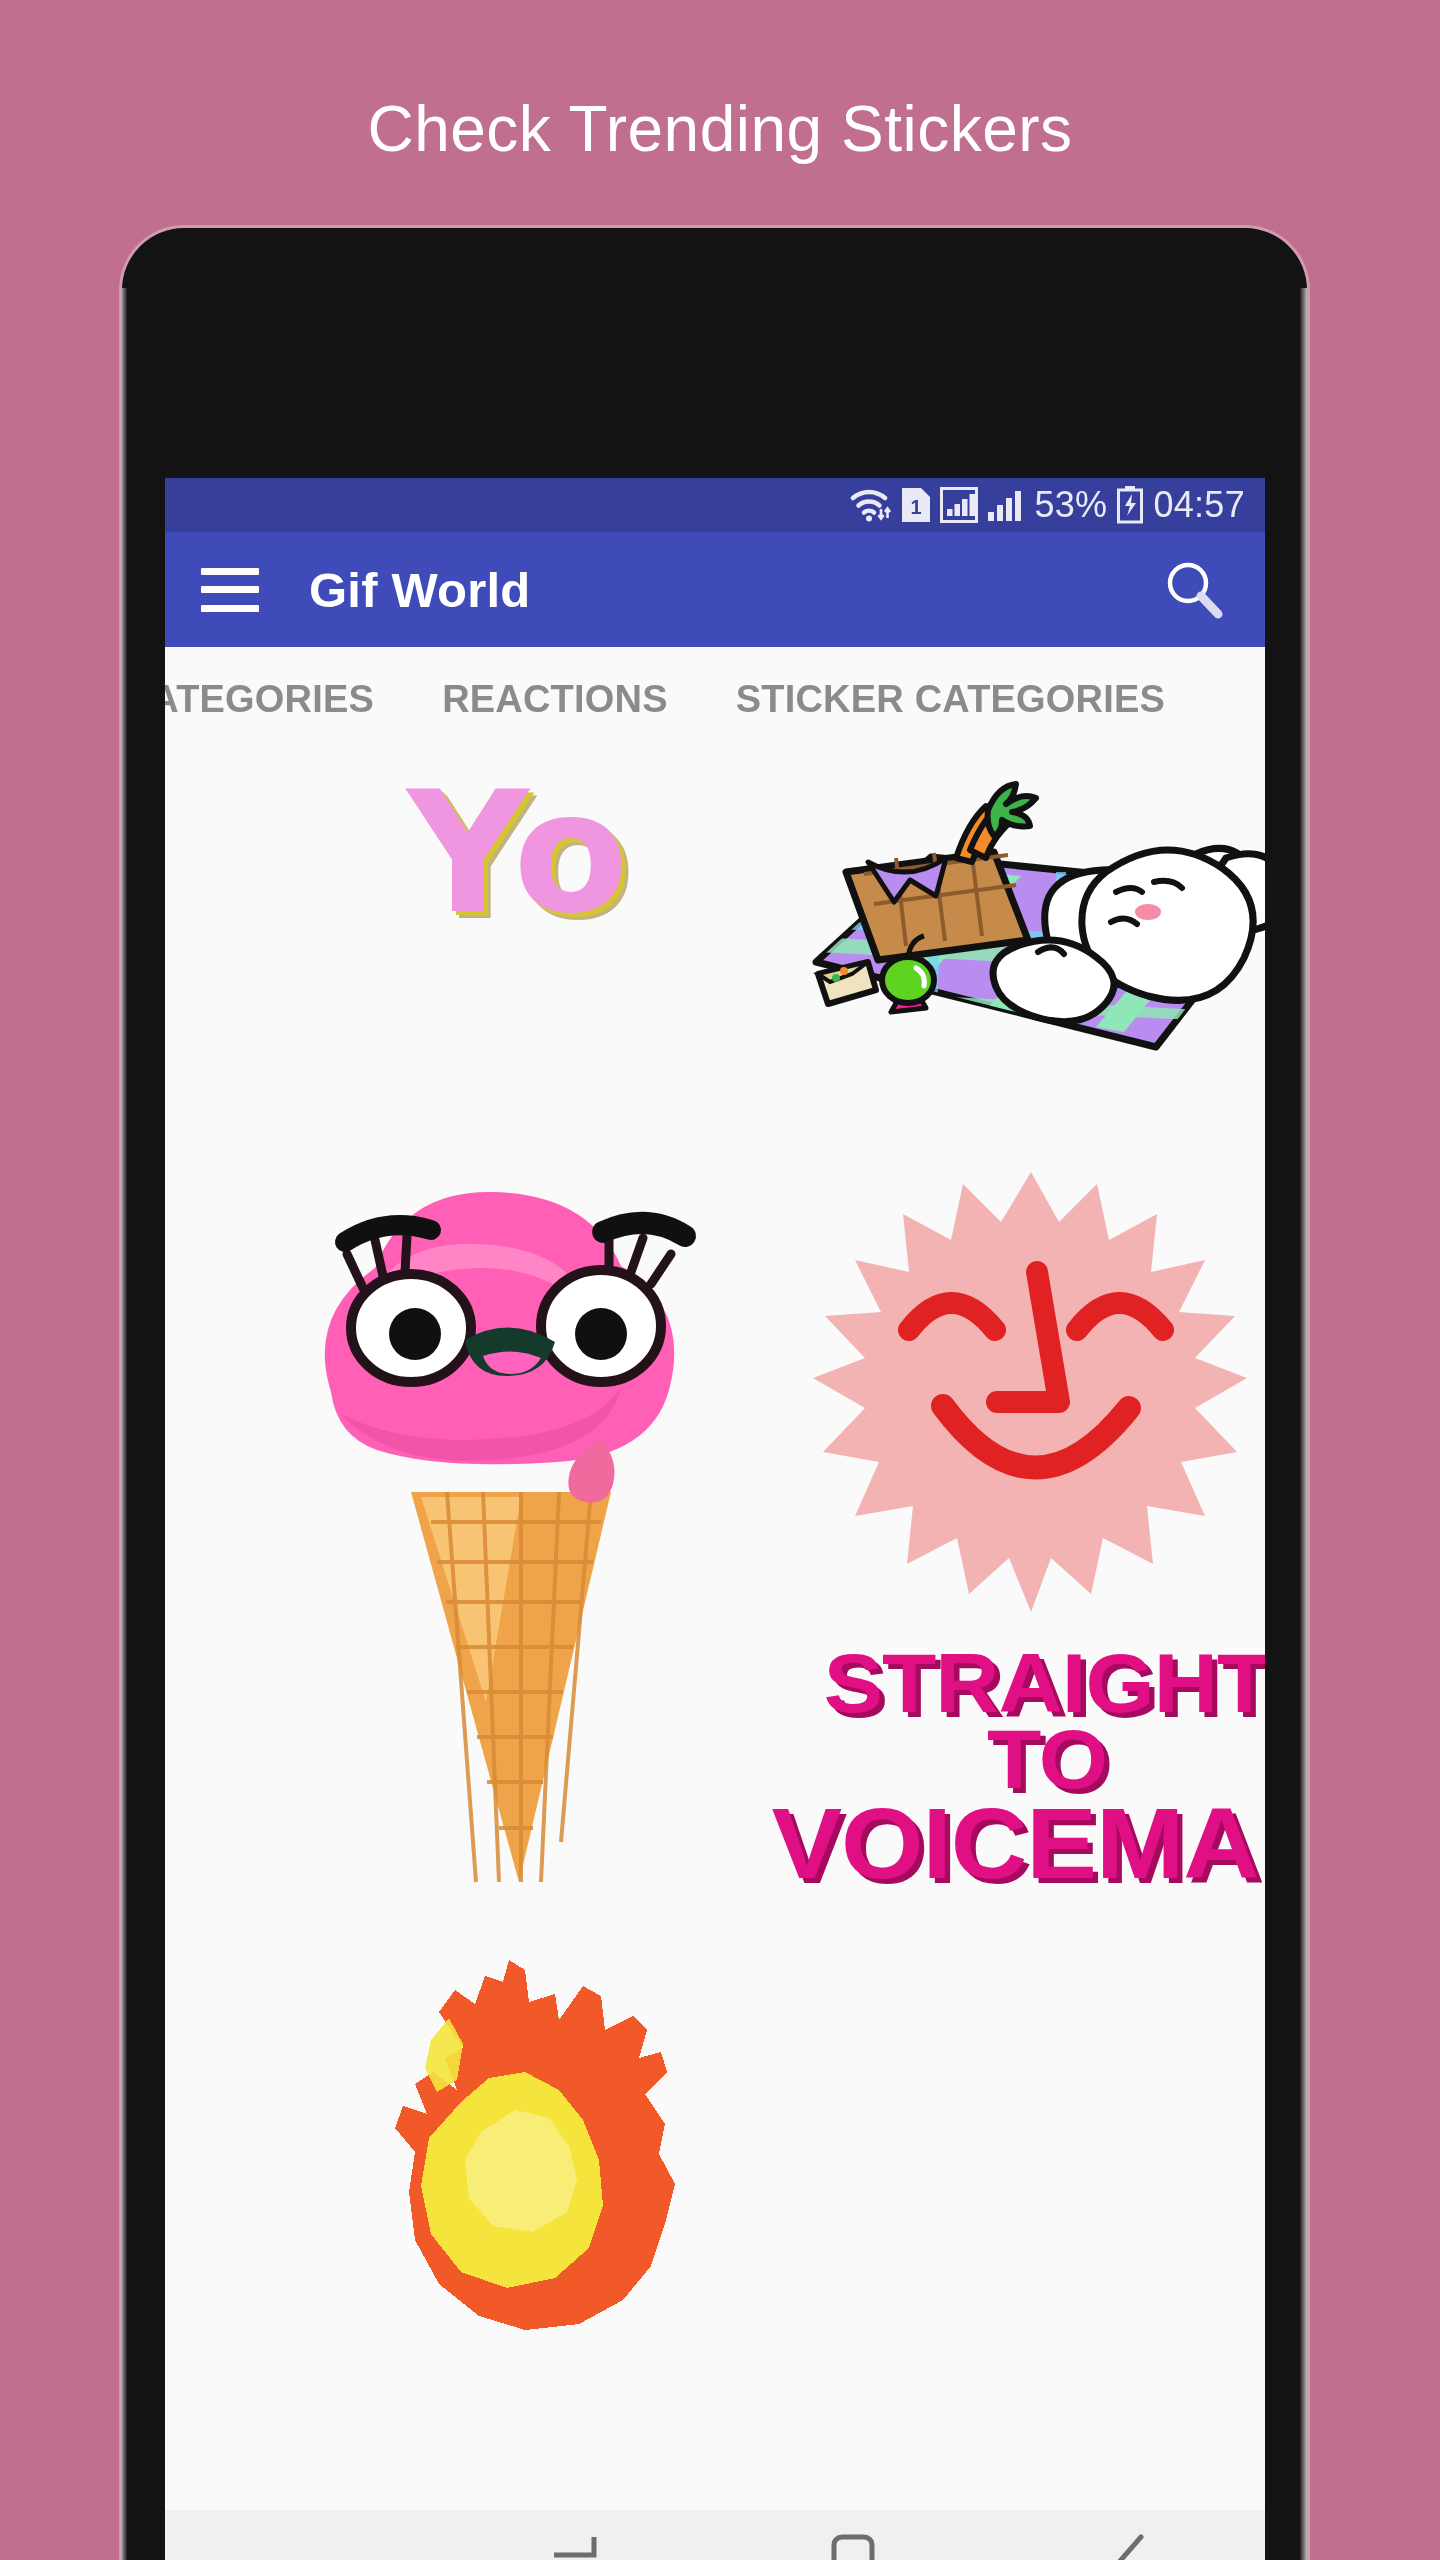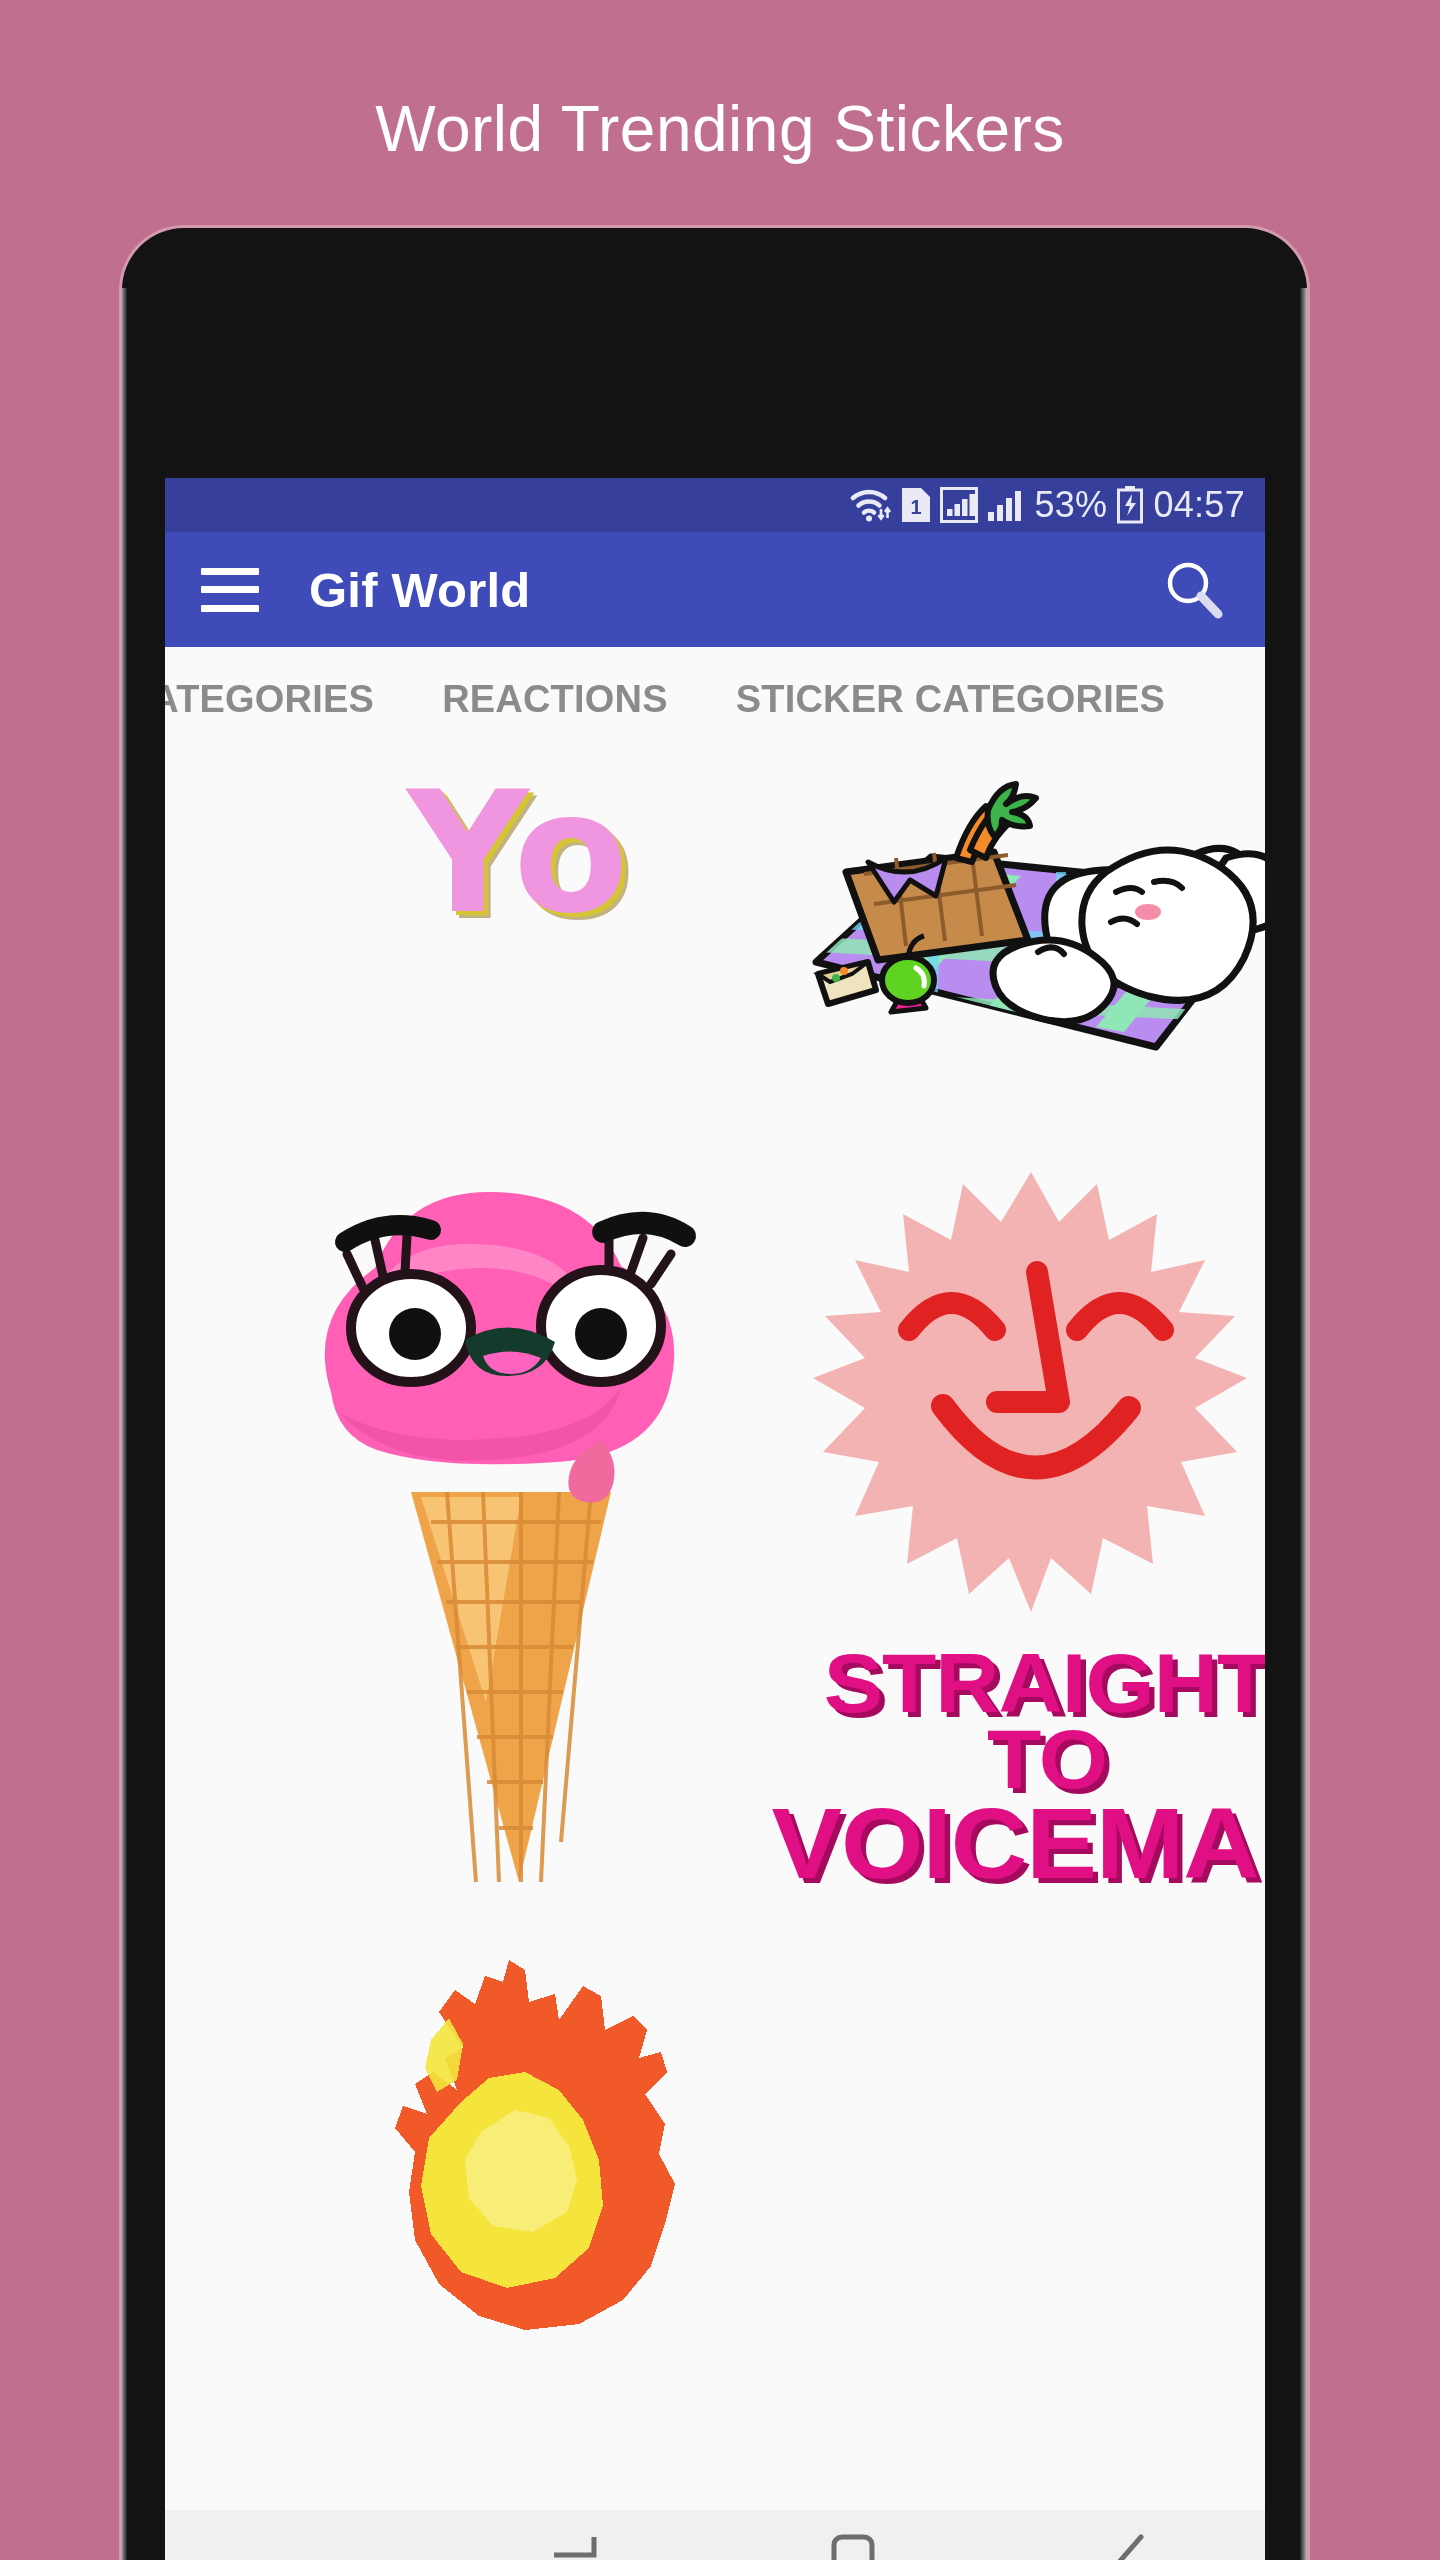--- a/index.html
+++ b/index.html
@@ -231,21 +231,21 @@
     fill: #fff100;
     stroke: #000;
     stroke-width: 4px;
     paint-order: stroke;
     letter-spacing: 2px;
   }
 </style>
 </head>
 <body>
 
-<div id="promo-heading">World Trending Stickers</div>
+<div id="promo-heading">Check Trending Stickers</div>
 
 <div id="phone-device">
 
   <div id="phone-bezel-highlight-left"></div>
   <div id="phone-bezel-highlight-right"></div>
   <div id="front-camera"></div>
   <div id="earpiece-speaker"></div>
 
   <div id="phone-screen">
 

